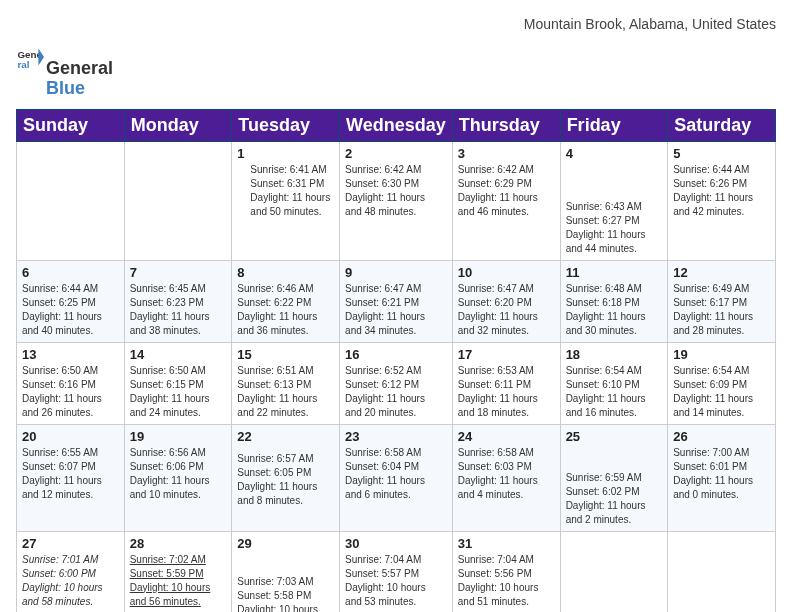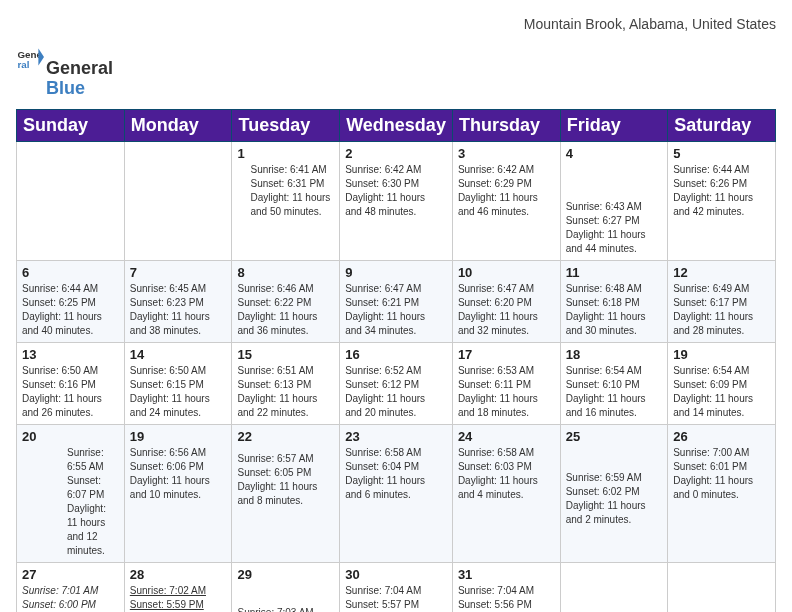--- a/index.html
+++ b/index.html
@@ -260,21 +260,21 @@
           <span class="day-number">19</span>
           <div class="day-info" style="white-space: pre-line;">Sunrise: 6:54 AM
 Sunset: 6:09 PM
 Daylight: 11 hours
 and 14 minutes.</div>
         </td>
       </tr>
       <tr>
         <td>
           <span class="day-number">20</span>
-          <div class="day-info" style="white-space: pre-line; margin-left: 45px;">Sunrise: 6:55 AM
+          <div class="day-info" style="white-space: pre-line;">Sunrise: 6:55 AM
 Sunset: 6:07 PM
 Daylight: 11 hours
 and 12 minutes.</div>
         </td>
         <td>
           <span class="day-number">19</span>
           <div class="day-info" style="white-space: pre-line;">Sunrise: 6:56 AM
 Sunset: 6:06 PM
 Daylight: 11 hours
 and 10 minutes.</div>

